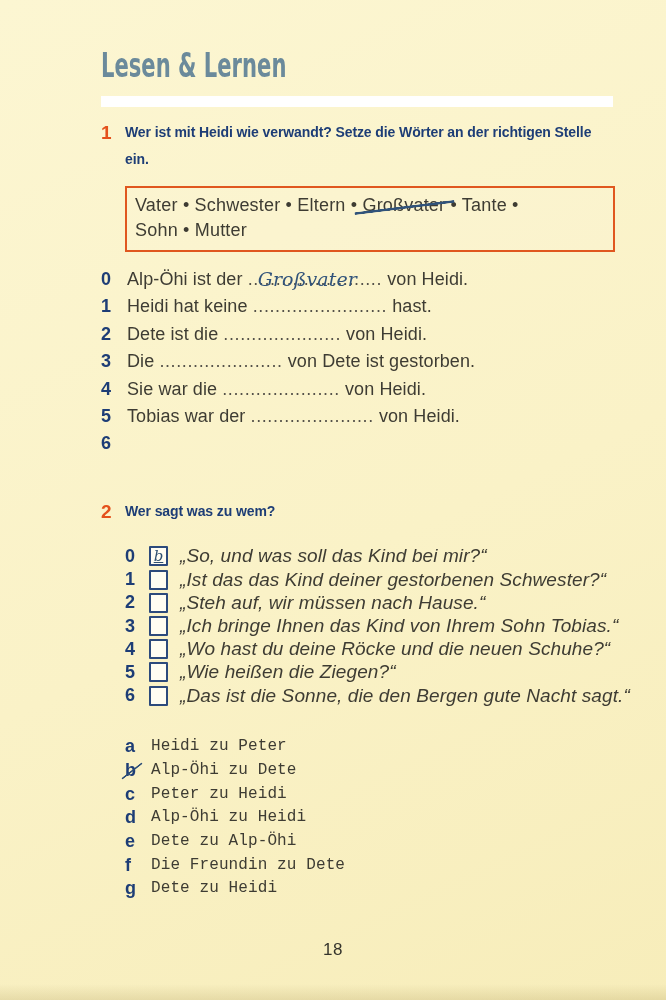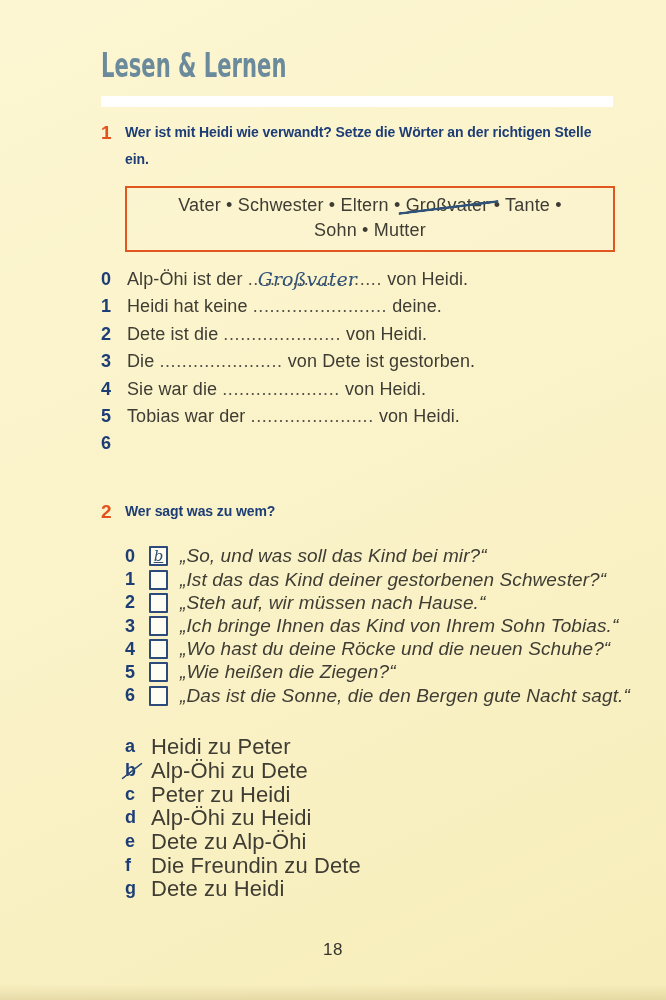--- a/index.html
+++ b/index.html
@@ -37,21 +37,21 @@
   }
   .ex-title{
     font-size:14px;font-weight:700;color:#1d3d76;line-height:27px;
     width:488px;letter-spacing:-0.1px;
   }
 
   
   .wordbox{
     box-sizing:border-box;margin-left:24px;margin-top:13px;width:490px;
     border:2px solid #e0571f;background:rgba(255,255,255,0.06);
-    text-align:center;padding:5px 8px 7px 8px;
+    text-align:left;padding:5px 8px 7px 8px;
     font-size:18px;line-height:25px;color:#3e3c33;letter-spacing:0.2px;
   }
   .crossed{position:relative;display:inline-block;}
   .crossed::after{
     content:"";position:absolute;left:-8px;right:-10px;top:52%;
     border-top:3px solid #31537a;border-radius:2px;
     transform:rotate(-7deg);
   }
 
   
@@ -89,21 +89,21 @@
   .opt-row{display:flex;line-height:23.7px;}
   .opt-letter{
     width:26px;flex:0 0 26px;font-size:18px;font-weight:700;color:#1d3d76;
     position:relative;
   }
   .opt-letter.slash::after{
     content:"";position:absolute;left:-6px;top:11px;width:26px;
     border-top:2.6px solid #2c4d77;border-radius:2px;
     transform:rotate(-38deg);transform-origin:center;
   }
-  .opt-text{font-size:22px;color:#3e3c33;white-space:nowrap;letter-spacing:0.1px;}
+  .opt-text{font-size:16px;color:#3e3c33;white-space:nowrap;letter-spacing:0.1px;font-family:Liberation Mono, monospace;}
 
   .page-num{
     position:absolute;left:0;width:666px;bottom:40px;text-align:center;
     font-size:17px;color:#35342c;letter-spacing:0.5px;
   }
 </style>
 </head>
 <body>
 
 <div class="page">
@@ -122,21 +122,21 @@
       <span>Sohn • Mutter</span>
     </div>
 
     <div class="fill-list">
       <div class="fill-row">
         <div class="item-num">0</div>
         <div class="item-text"><span>Alp-Öhi ist der  </span><span class="blank"><span class="hand">Großvater</span><span class="dots">........................</span></span><span> von Heidi.</span></div>
       </div>
       <div class="fill-row">
         <div class="item-num">1</div>
-        <div class="item-text"><span>Heidi hat keine </span><span class="dots">........................</span><span> deine.</span></div>
+        <div class="item-text"><span>Heidi hat keine </span><span class="dots">........................</span><span> hast.</span></div>
       </div>
       <div class="fill-row">
         <div class="item-num">2</div>
         <div class="item-text"><span>Dete ist die </span><span class="dots">.....................</span><span> von Heidi.</span></div>
       </div>
       <div class="fill-row">
         <div class="item-num">3</div>
         <div class="item-text"><span>Die  </span><span class="dots">......................</span><span> von Dete ist gestorben.</span></div>
       </div>
       <div class="fill-row">

